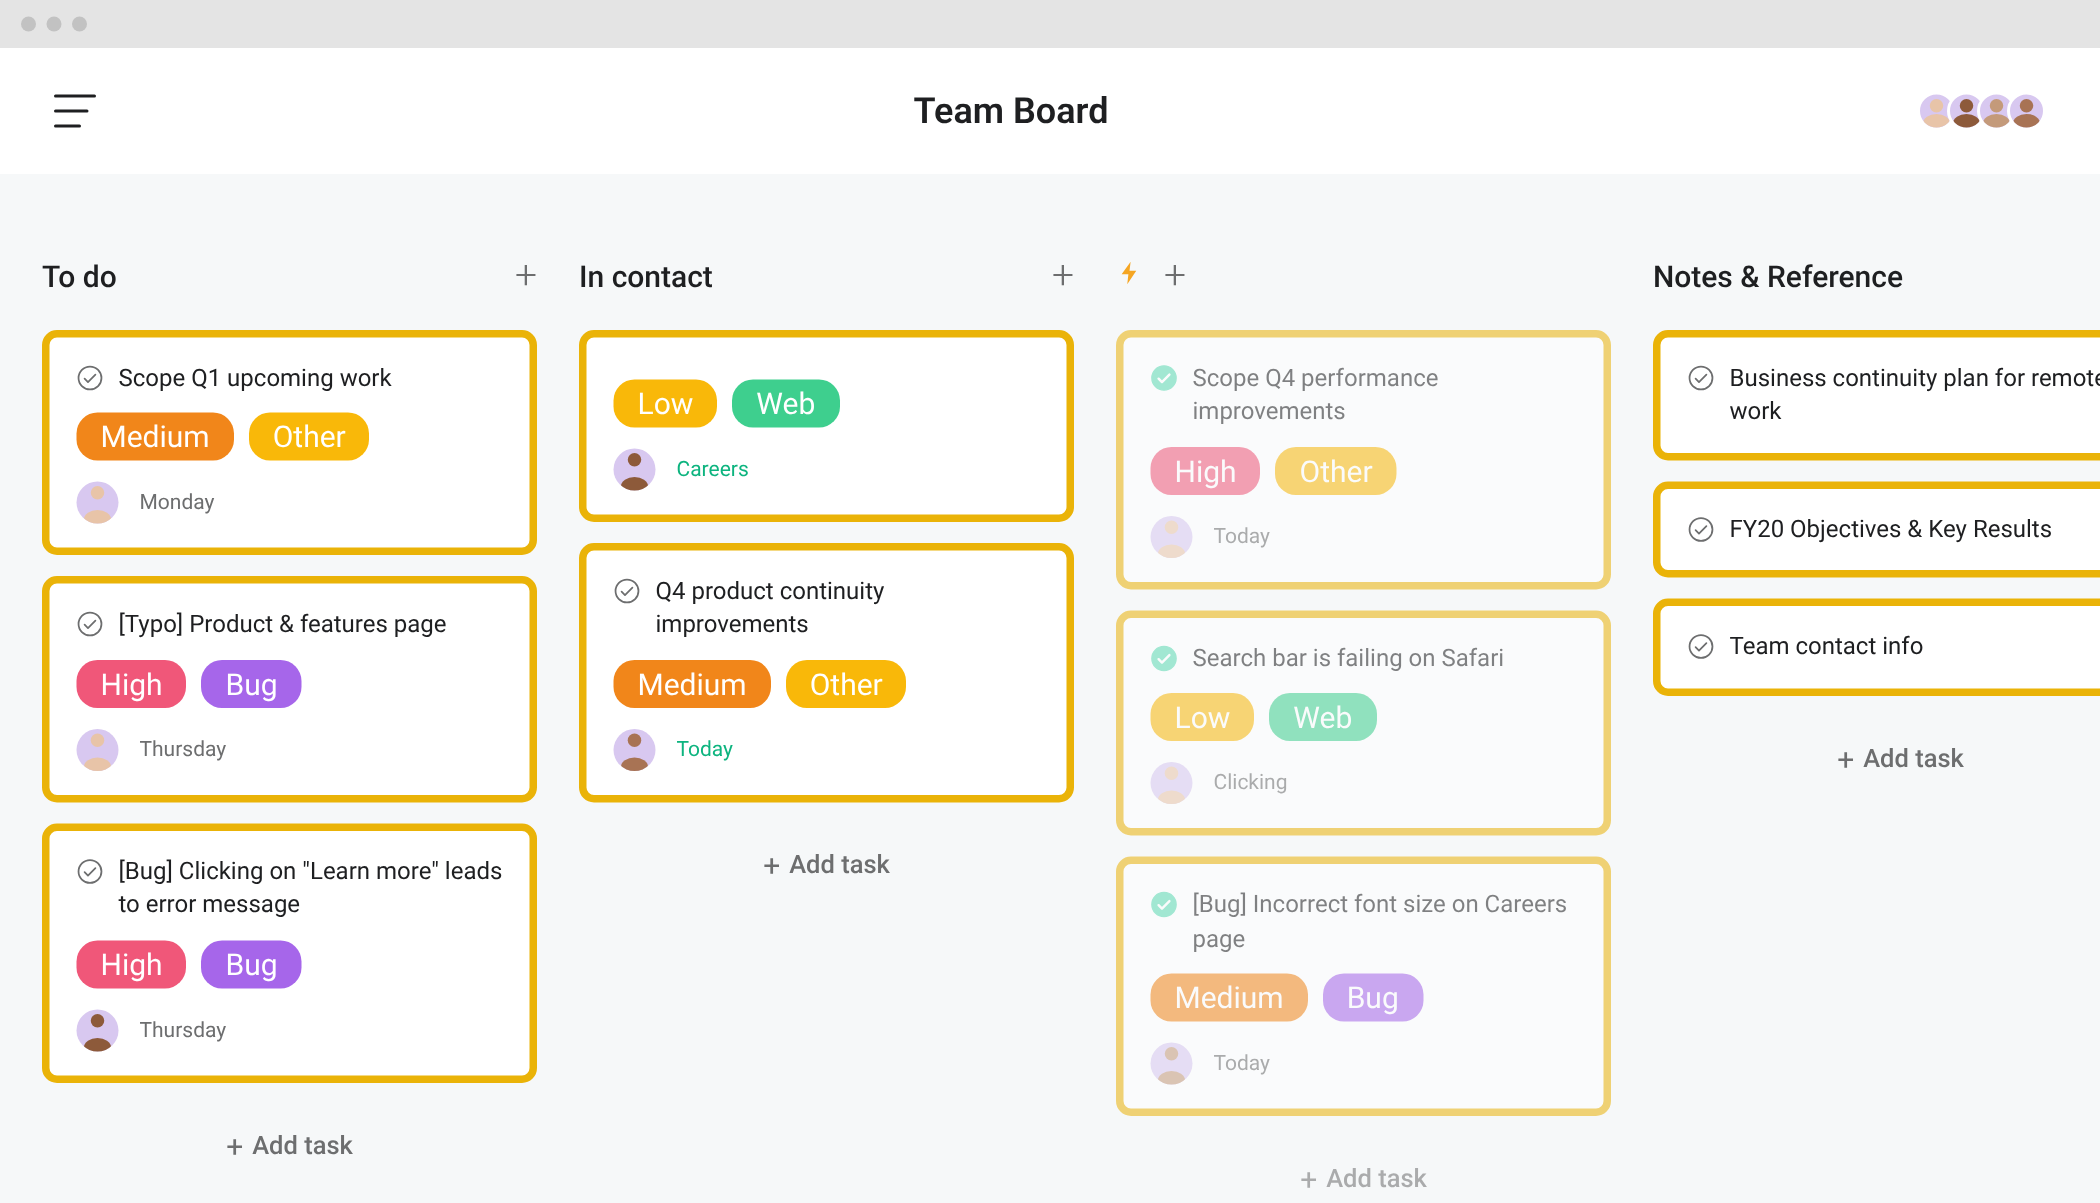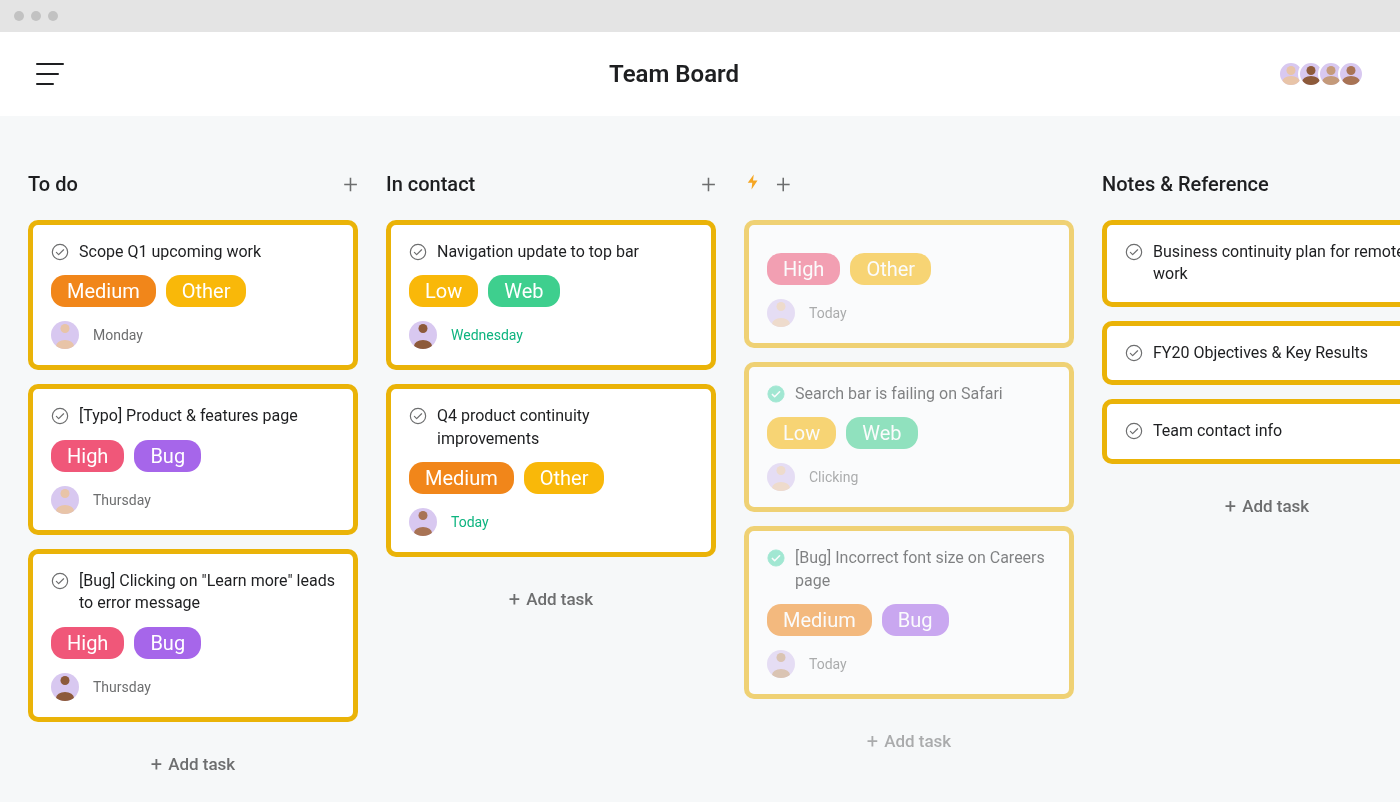--- a/index.html
+++ b/index.html
@@ -155,39 +155,30 @@
         <span class="plus">+</span>
         <span>Add task</span>
       </div>
     </div>
     <div class="col">
       <div class="col-head">
         <div class="col-title">In contact</div>
         <span class="plus-icon">+</span>
       </div>
       <div class="card">
-        <div class="card-row1">
-          <span class="check-icon">
-            <svg viewBox="0 0 20 20">
-              <circle cx="10" cy="10" r="8.5" fill="none" stroke="#6d6e6f" stroke-width="1.3"></circle>
-              <path d="M6 10.5 L8.5 13 L14 7.5" stroke="#6d6e6f" stroke-width="1.3" fill="none" stroke-linecap="round" stroke-linejoin="round"></path>
-            </svg>
-          </span>
-          <span class="card-title">Navigation update to top bar</span>
-        </div>
         <div class="tags">
           <span class="tag" style="background: rgb(249, 184, 9);">Low</span>
           <span class="tag" style="background: rgb(62, 207, 142);">Web</span>
         </div>
         <div class="meta">
           <div class="avatar sm tone3">
             <div class="avatar-head"></div>
             <div class="avatar-body"></div>
           </div>
-          <span class="due green">Wednesday</span>
+          <span class="due green">Careers</span>
         </div>
       </div>
       <div class="card">
         <div class="card-row1">
           <span class="check-icon">
             <svg viewBox="0 0 20 20">
               <circle cx="10" cy="10" r="8.5" fill="none" stroke="#6d6e6f" stroke-width="1.3"></circle>
               <path d="M6 10.5 L8.5 13 L14 7.5" stroke="#6d6e6f" stroke-width="1.3" fill="none" stroke-linecap="round" stroke-linejoin="round"></path>
             </svg>
           </span>
@@ -211,20 +202,29 @@
       </div>
     </div>
     <div class="col faded">
       <div class="col-head">
         <span class="bolt-icon"><svg viewBox="0 0 24 24">
             <path d="M13 2 L5 13 L11 13 L10 22 L18 10 L12 10 Z" fill="#f5a623"></path>
           </svg></span>
         <span class="plus-icon">+</span>
       </div>
       <div class="card">
+        <div class="card-row1">
+          <span class="check-icon">
+            <svg viewBox="0 0 20 20">
+              <circle cx="10" cy="10" r="9" fill="#5ddab4" stroke="#5ddab4"></circle>
+              <path d="M6 10.5 L8.5 13 L14 7.5" stroke="#fff" stroke-width="1.8" fill="none" stroke-linecap="round" stroke-linejoin="round"></path>
+            </svg>
+          </span>
+          <span class="card-title">Scope Q4 performance improvements</span>
+        </div>
         <div class="tags">
           <span class="tag" style="background: rgb(240, 87, 121);">High</span>
           <span class="tag" style="background: rgb(249, 184, 9);">Other</span>
         </div>
         <div class="meta">
           <div class="avatar sm tone1">
             <div class="avatar-head"></div>
             <div class="avatar-body"></div>
           </div>
           <span class="due ">Today</span>

